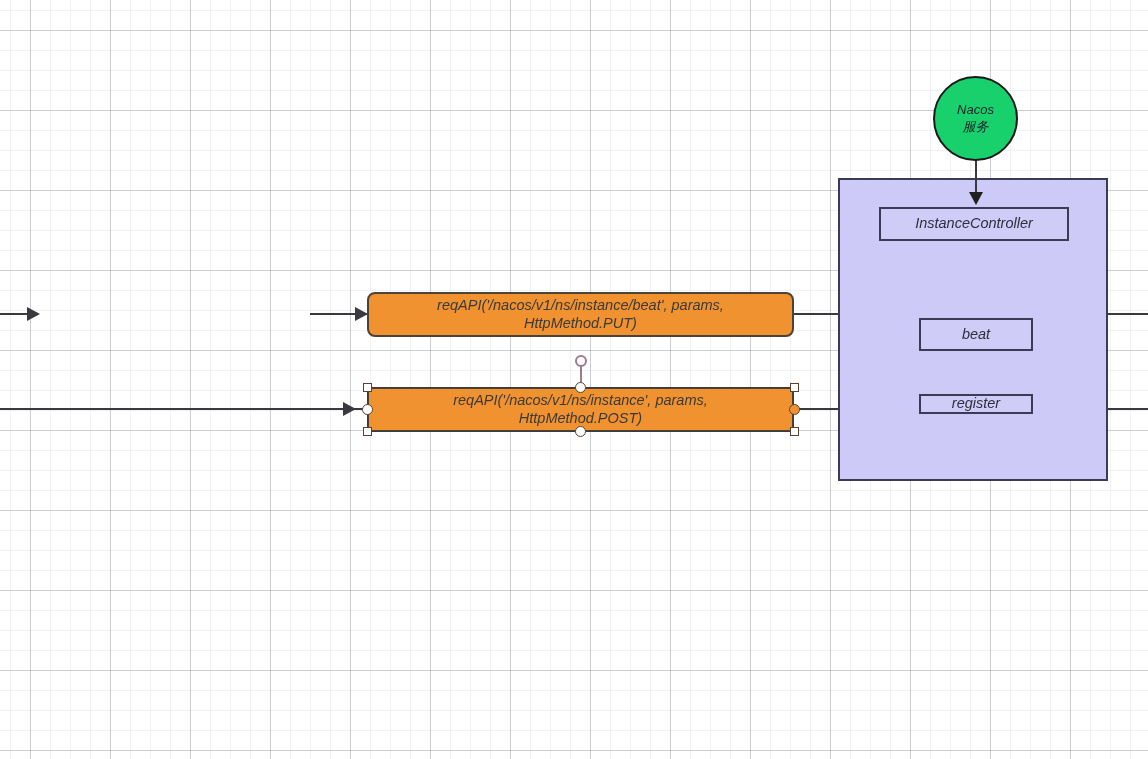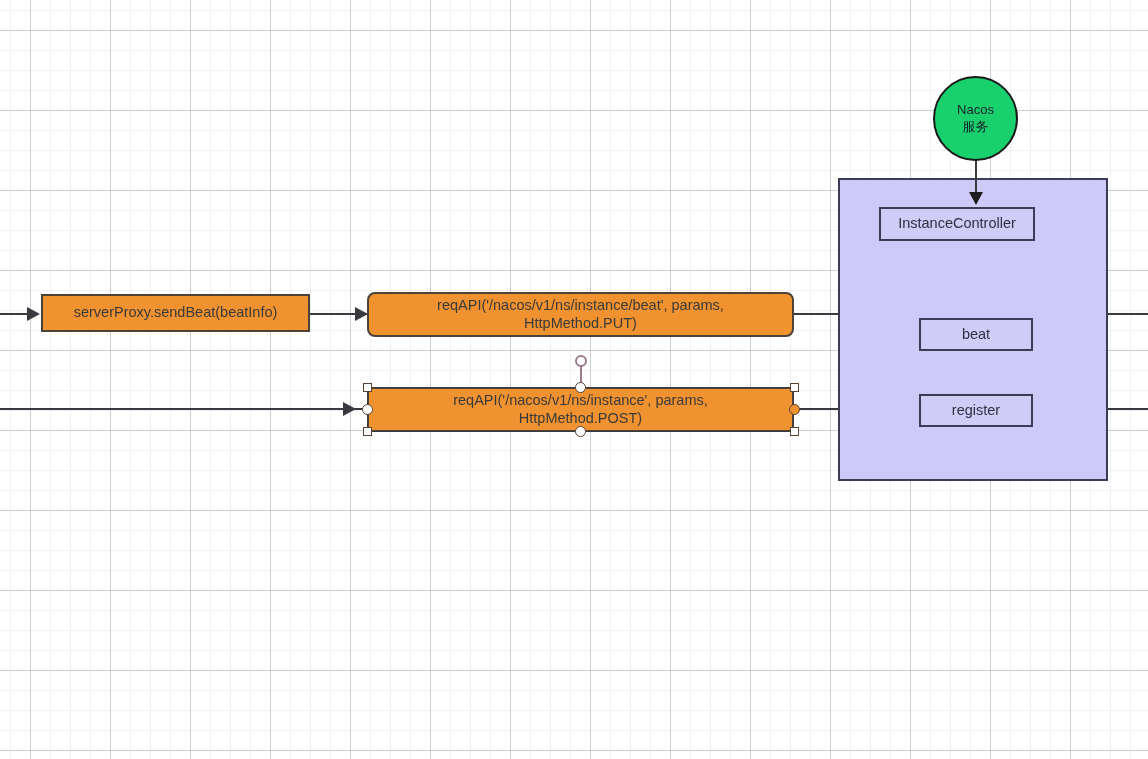--- a/index.html
+++ b/index.html
@@ -25,20 +25,21 @@
 
   
   .node {
     position: absolute;
     box-sizing: border-box;
     display: flex;
     align-items: center;
     justify-content: center;
     color: #333333;
     line-height: 1.22;
+    font-style: italic;
   }
   .orange-box {
     background: #F0922F;
     border: 2px solid #4D4237;
     font-size: 14.5px;
     color: #3a3a3a;
   }
   .white-box {
     background: #CFCCF8;
     border: 2px solid #3B3B57;
@@ -157,35 +158,32 @@
   <div class="node container-box" style="left:838px; top:178px; width:270px; height:303px;"></div>
 
   <div class="edge-v" style="left:975px; top:158px; height:37px;"></div>
   <div class="arrow-down" style="left:969px; top:192px;"></div>
 
   <div class="node green-circle" style="left:933px; top:76px; width:85px; height:85px;">
     <span>Nacos</span>
     <span>服务</span>
   </div>
 
-  <div class="node white-box" style="left:879px; top:207px; width:156px; height:34px;">
+  <div class="node white-box" style="left:879px; top:207px; width:190px; height:34px;">
     <span>InstanceController</span>
   </div>
 
   <div class="node white-box" style="left:919px; top:298px; width:114px; height:33px;margin-top:20px;">
     <span>beat</span>
   </div>
 
-  <div class="node white-box" style="left:919px; top:394px; width:114px; height:33px;">
+  <div class="node white-box" style="left:919px; top:394px; width:114px; height:20px;">
     <span>register</span>
   </div>
 
-  <div class="node orange-box" style="left:41px; top:294px; width:269px; height:38px;">
-    <span>serverProxy.sendBeat(beatInfo)</span>
-  </div>
 
   <div class="node orange-box" style="left:367px; top:292px; width:427px; height:45px; flex-direction:column;border-radius:8px;">
     <span>reqAPI('/nacos/v1/ns/instance/beat', params,</span>
     <span>HttpMethod.PUT)</span>
   </div>
 
   <div class="node orange-box" style="left:367px; top:387px; width:427px; height:45px; flex-direction:column;">
     <span>reqAPI('/nacos/v1/ns/instance', params,</span>
     <span>HttpMethod.POST)</span>
   </div>

